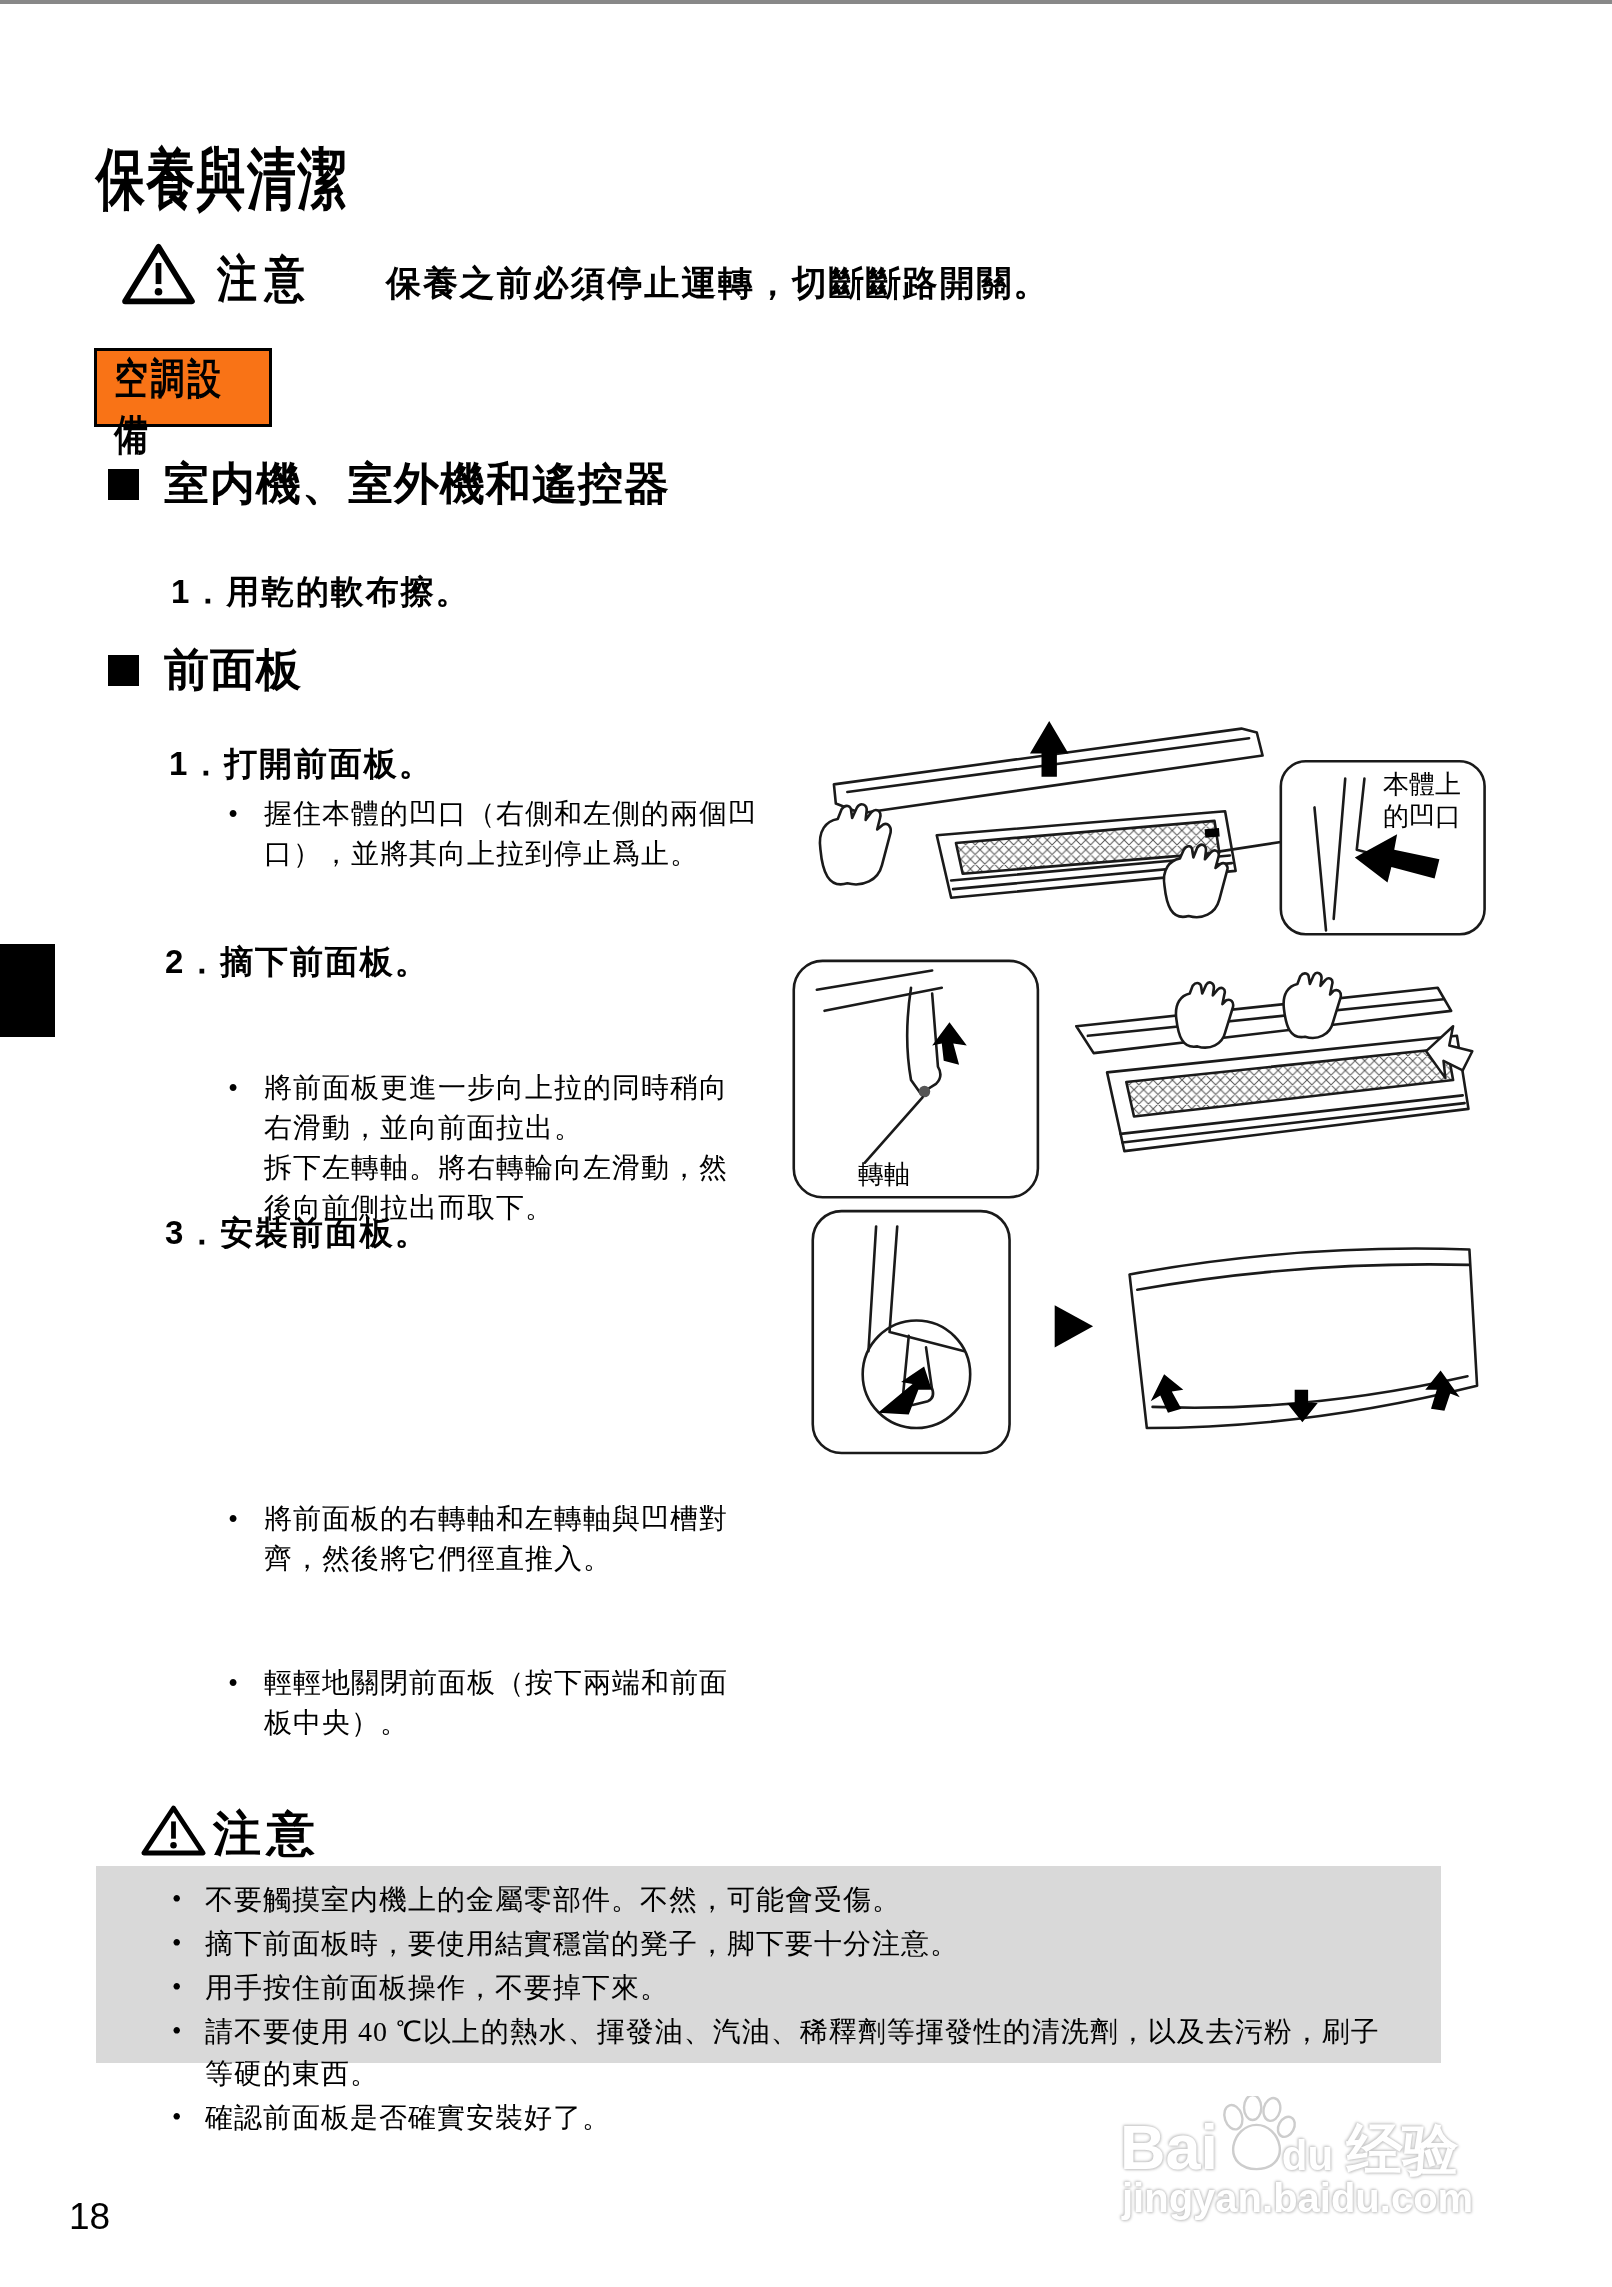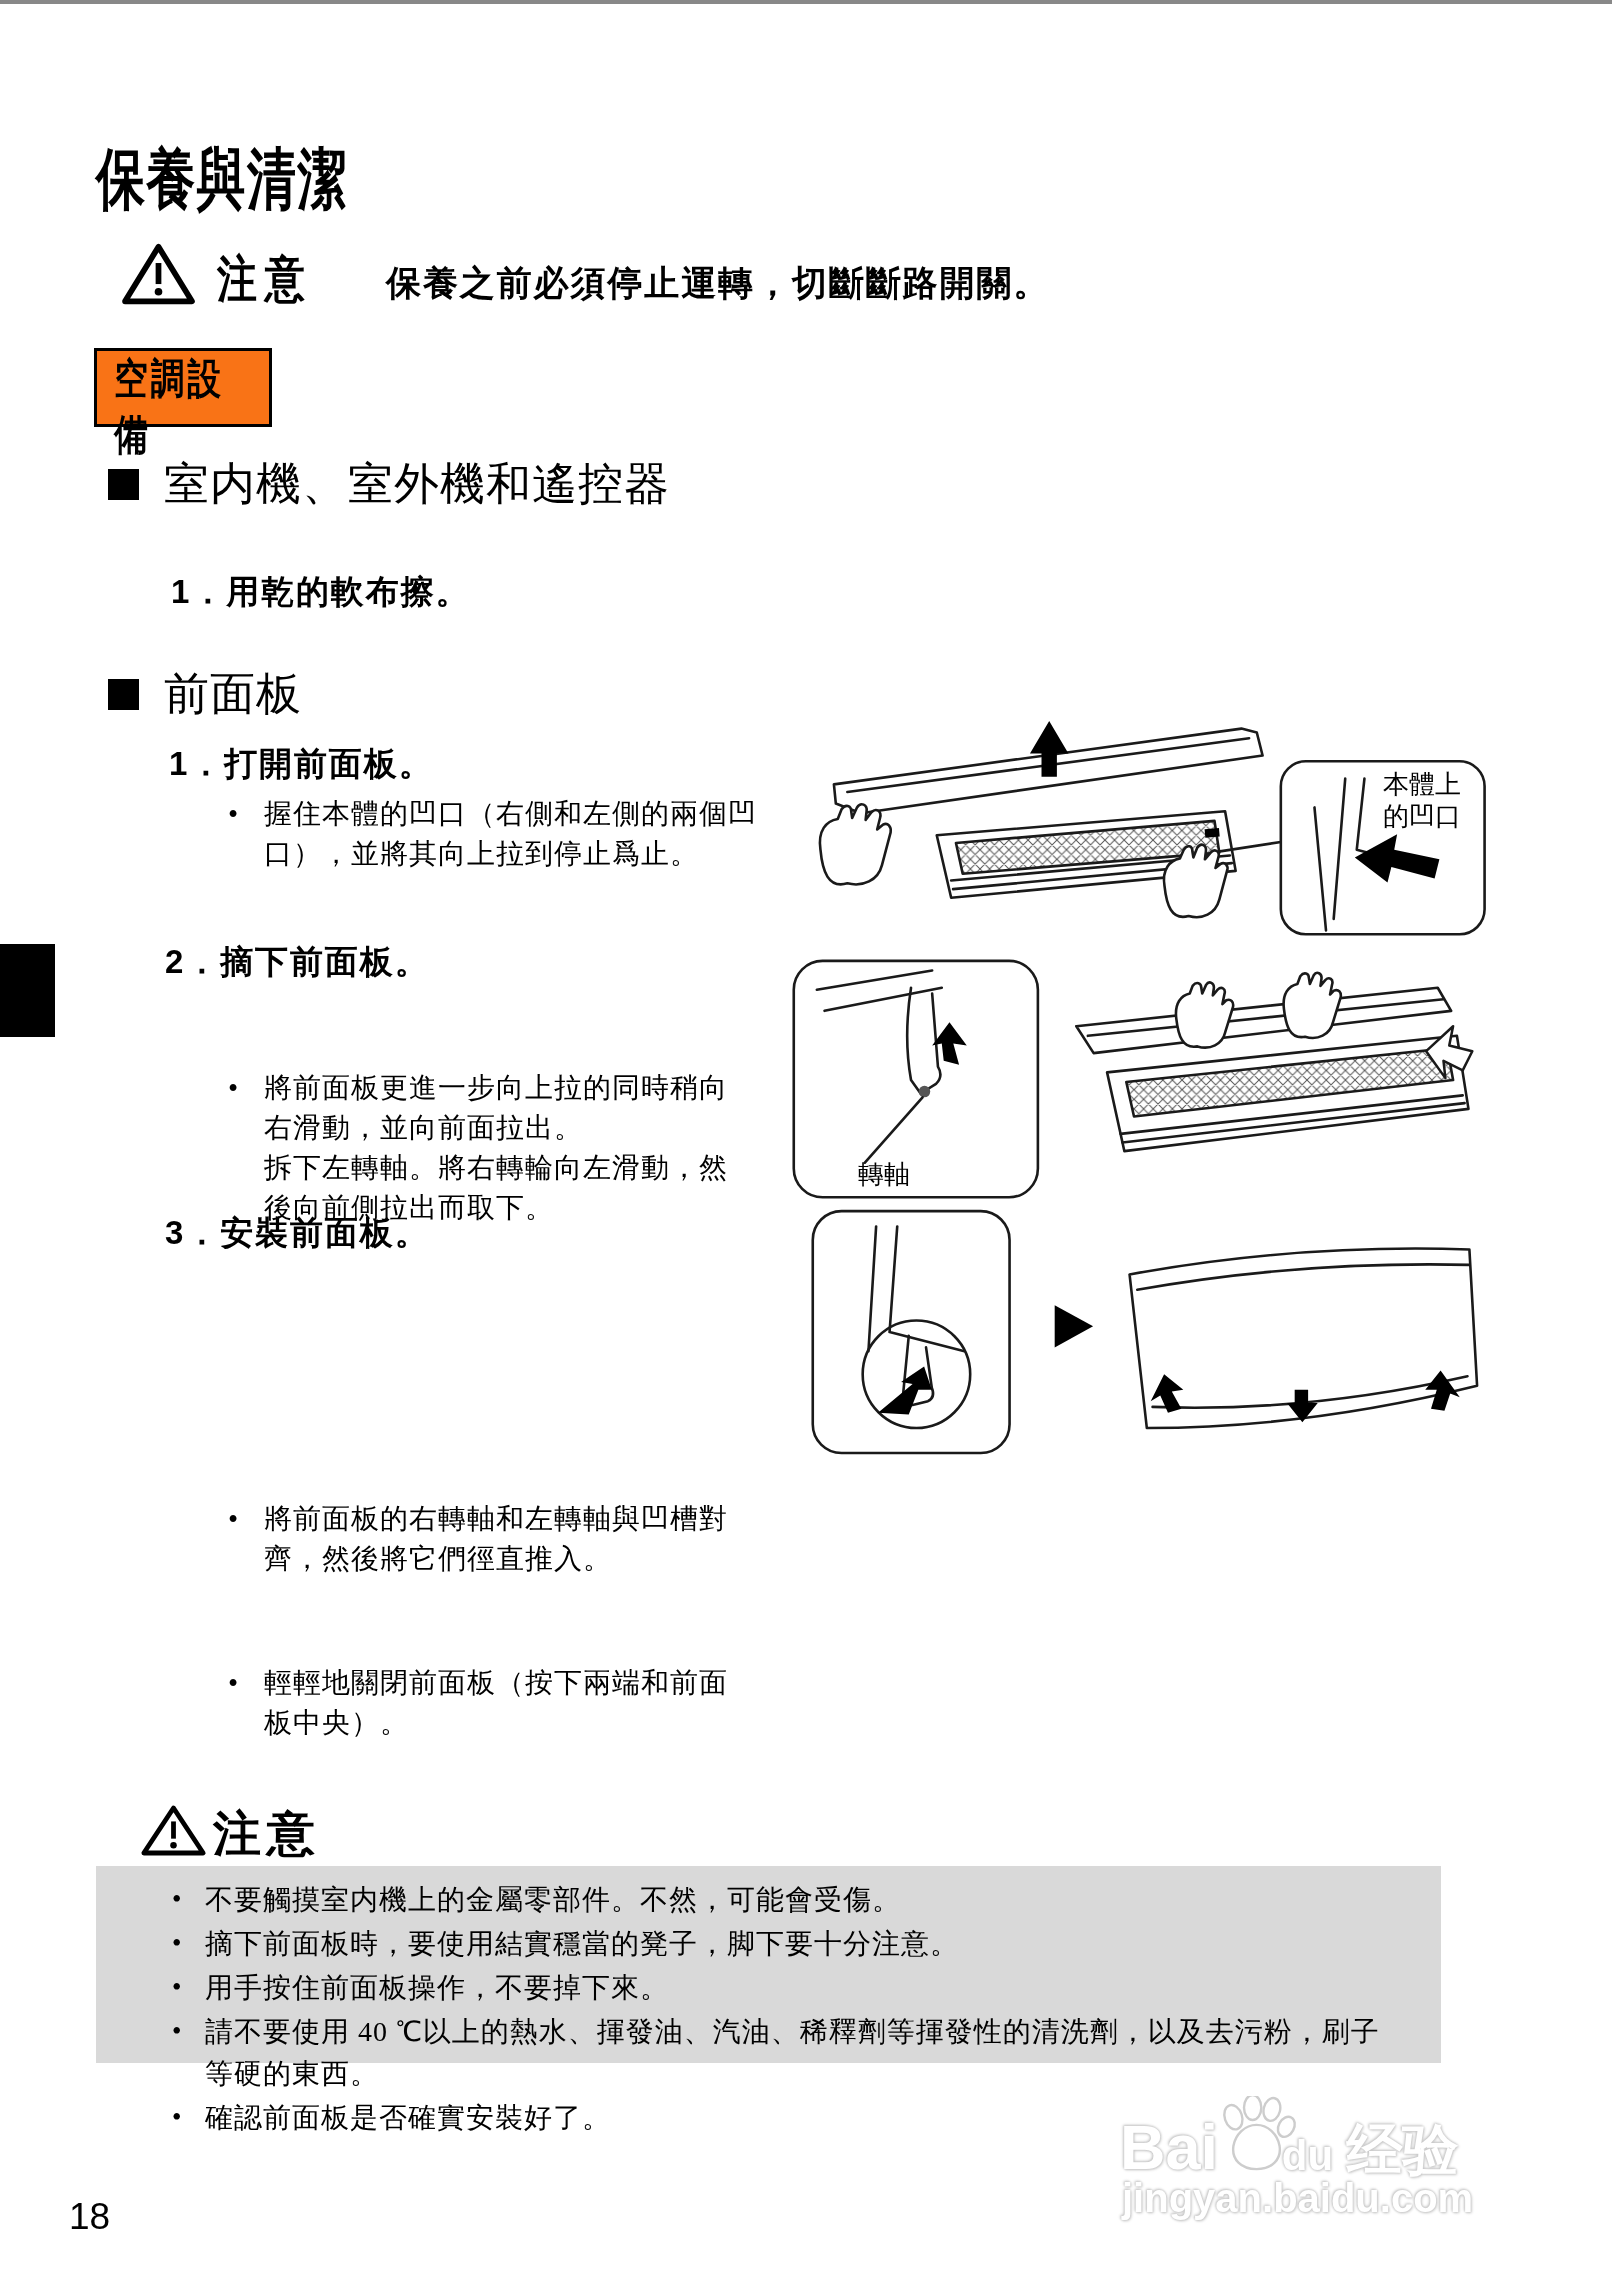--- a/index.html
+++ b/index.html
@@ -17,21 +17,21 @@
               transform:scaleX(.8);transform-origin:left top;}
   .warn-text{left:386px;top:256px;font-size:35px;font-weight:bold;letter-spacing:1.9px;}
 
   
   .badge{left:94px;top:344px;width:172px;height:73px;background:#f97316;border:3.8px solid #000;
          display:flex;align-items:flex-start;justify-content:center;}
   .badge span{font-size:42px;font-weight:bold;letter-spacing:3.8px;transform:scaleX(.8);}
 
   .sq{width:31px;height:31px;background:#000;}
   .h-row{display:flex;align-items:center;gap:25px;}
-  .h-text{font-size:45px;font-weight:normal;letter-spacing:1px;}
+  .h-text{font-size:45px;font-weight:bold;letter-spacing:1px;}
 
   .step-title{font-size:33px;font-weight:bold;letter-spacing:1.9px;}
   .bullet{position:relative;padding-left:36px;font-family:"Liberation Serif",serif;
           font-size:28px;line-height:40px;letter-spacing:1px;}
   .bullet:before{content:"•";position:absolute;left:0;top:0;font-size:29px;}
 
   
   .fig line,.fig path,.fig polyline,.fig rect,.fig circle{vector-effect:non-scaling-stroke;}
   .callout-label{font-family:"Liberation Serif",serif;font-size:26px;line-height:32px;}
 
@@ -75,21 +75,21 @@
   <div class="abs badge">
     <span>空調設備</span>
   </div>
 
   <div class="abs h-row" style="left:108px;top:450px">
     <div class="sq"></div>
     <div class="h-text">室内機、室外機和遙控器</div>
   </div>
   <div class="abs step-title" style="left:171px;top:566px;font-size:33px">1．用乾的軟布擦。</div>
 
-  <div class="abs h-row" style="left:108px;top:660px">
+  <div class="abs h-row" style="left:108px;top:636px">
     <div class="sq"></div>
     <div class="h-text">前面板</div>
   </div>
 
   <div class="abs step-title" style="left:169px;top:738px">1．打開前面板。</div>
   <div class="abs bullet ml" style="left:228px;top:790px;width:538px">握住本體的凹口（右側和左側的兩個凹
 口），並將其向上拉到停止爲止。</div>
 
   <div class="abs step-title" style="left:165px;top:936px">2．摘下前面板。</div>
   <div class="abs bullet ml" style="left:228px;top:984px;width:538px">將前面板更進一步向上拉的同時稍向

